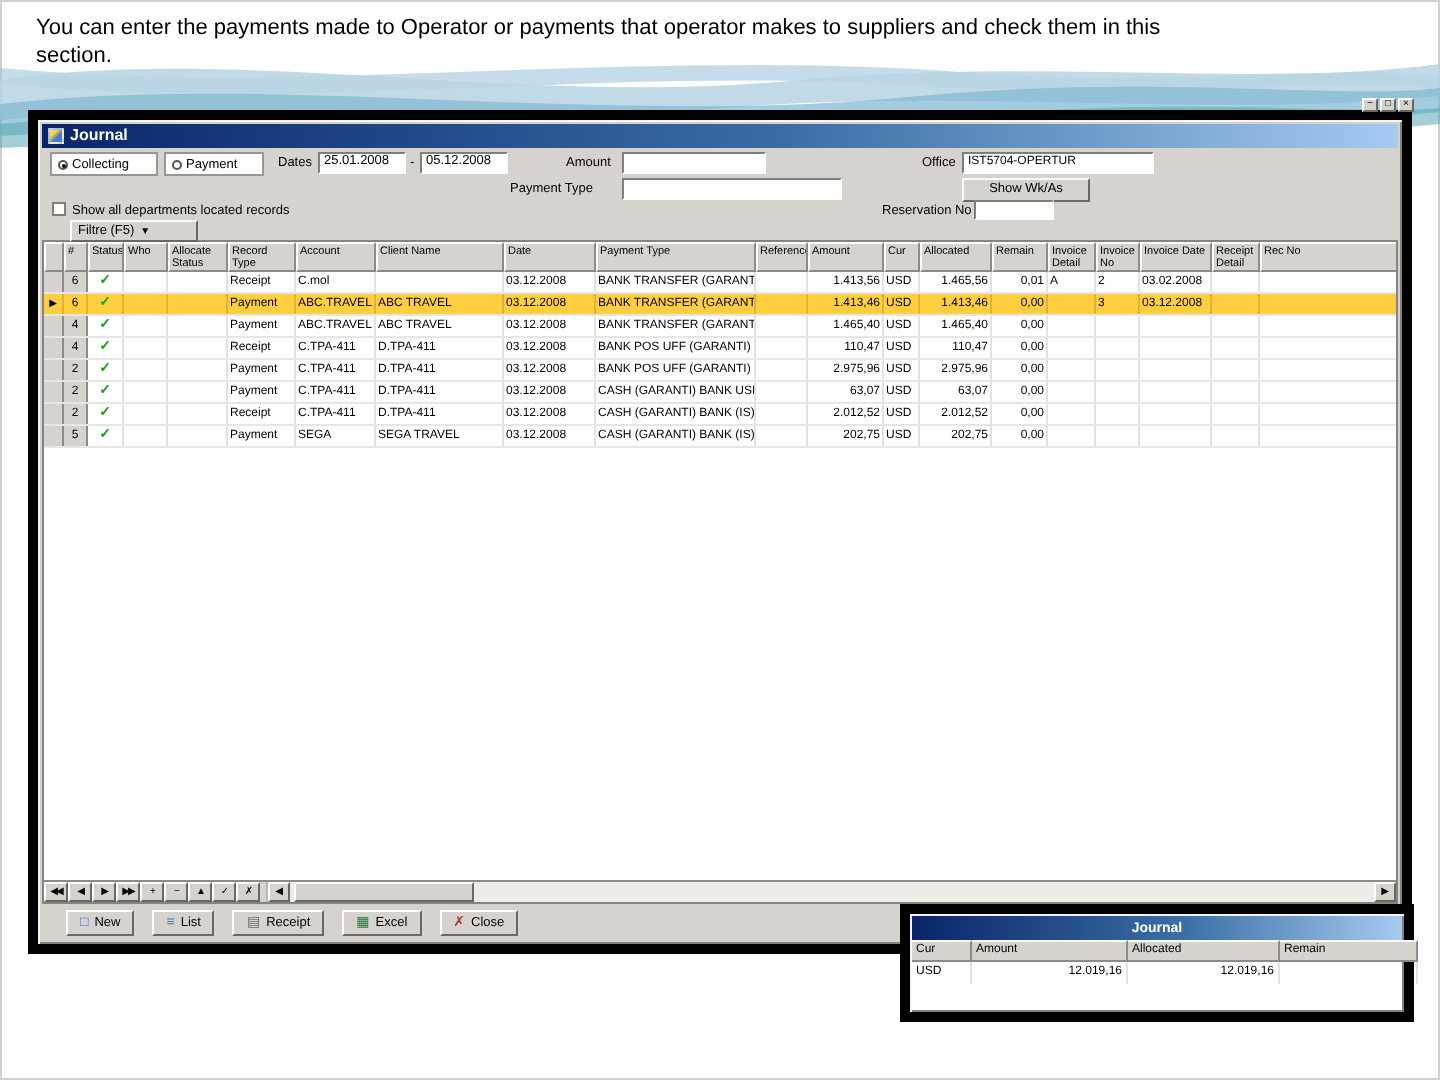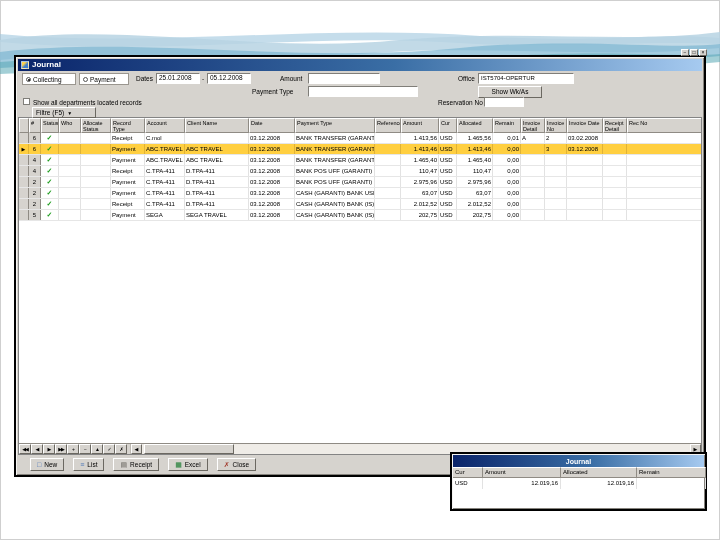--- a/index.html
+++ b/index.html
@@ -6,21 +6,21 @@
   html,body { background:#e8e8e8; }
   .slide {
     position: relative; width: 720px; height: 540px; background: #ffffff;
     overflow: hidden; font-family: "Liberation Sans", sans-serif;
     box-shadow: inset 0 0 0 1px #cfcfcf;
   }
   .caption { position:absolute; left:18px; top:7px; width:585px; font-size:11px; line-height:1.3; color:#000; z-index:3; }
   .ribbon { position:absolute; left:0; top:14px; z-index:1; }
 
   
-  .win-raised { border:2px solid #000000; box-shadow: inset 1px 1px 0 #f5f4f2, inset -1px -1px 0 #85827c; justify-content: flex-end; }
+  .win-raised { border:5px solid #000000; box-shadow: inset 1px 1px 0 #f5f4f2, inset -1px -1px 0 #85827c; justify-content: flex-end; }
   .window { position:absolute; left:14px; top:55px; width:692px; height:422px; background:#d6d3ce;
             z-index:2; display:flex; flex-direction:column; padding:2px; }
   .titlebar { flex:none; height:12px; background:linear-gradient(90deg,#0a246a,#3a6ea5 55%,#a6caf0);
               display:flex; align-items:center; gap:3px; padding:0 3px; }
   .titlebar-icon { width:8px; height:8px; background:linear-gradient(135deg,#ffd34d 30%,#3f7fd0 60%); border:1px solid rgba(255,255,255,.5); flex:none; }
   .title-text { color:#fff; font-size:8px; font-weight:bold; line-height:1; }
   .totals .titlebar { justify-content:center; }
   .totals .title-text { font-size:7px; }
 
   
@@ -94,20 +94,21 @@
 
 <div class="slide">
 
   <svg class="ribbon" width="720" height="70" viewBox="0 0 720 70">
     <path d="M0,20 C150,34 320,10 480,22 C600,30 660,18 720,24 L720,30 C640,26 560,36 440,28 C300,20 160,42 0,28 Z" fill="#9fc6de" opacity="0.6"></path>
     <path d="M0,26 C120,8 260,40 400,26 C520,15 630,30 720,18 L720,34 C600,46 470,28 340,42 C210,54 90,36 0,46 Z" fill="#b7d3e3" opacity="0.85"></path>
     <path d="M0,38 C140,22 300,50 460,34 C580,23 670,36 720,30 L720,42 C620,52 480,38 340,50 C200,60 80,48 0,54 Z" fill="#7db7d2" opacity="0.7"></path>
     <path d="M0,48 C160,34 320,58 480,44 C600,34 680,44 720,40 L720,48 C620,58 480,48 340,58 C200,66 80,56 0,60 Z" fill="#58a8b5" opacity="0.55"></path>
   </svg>
 
+  <div class="caption">You can enter the payments made to Operator or payments that operator makes to suppliers and check them in this section.</div>
 
   <div class="appctl" id="app-controls">
       <div class="acbtn">−</div>
       <div class="acbtn">□</div>
       <div class="acbtn">×</div>
     </div>
 
   <div class="window win-raised">
 
     <div class="titlebar">

